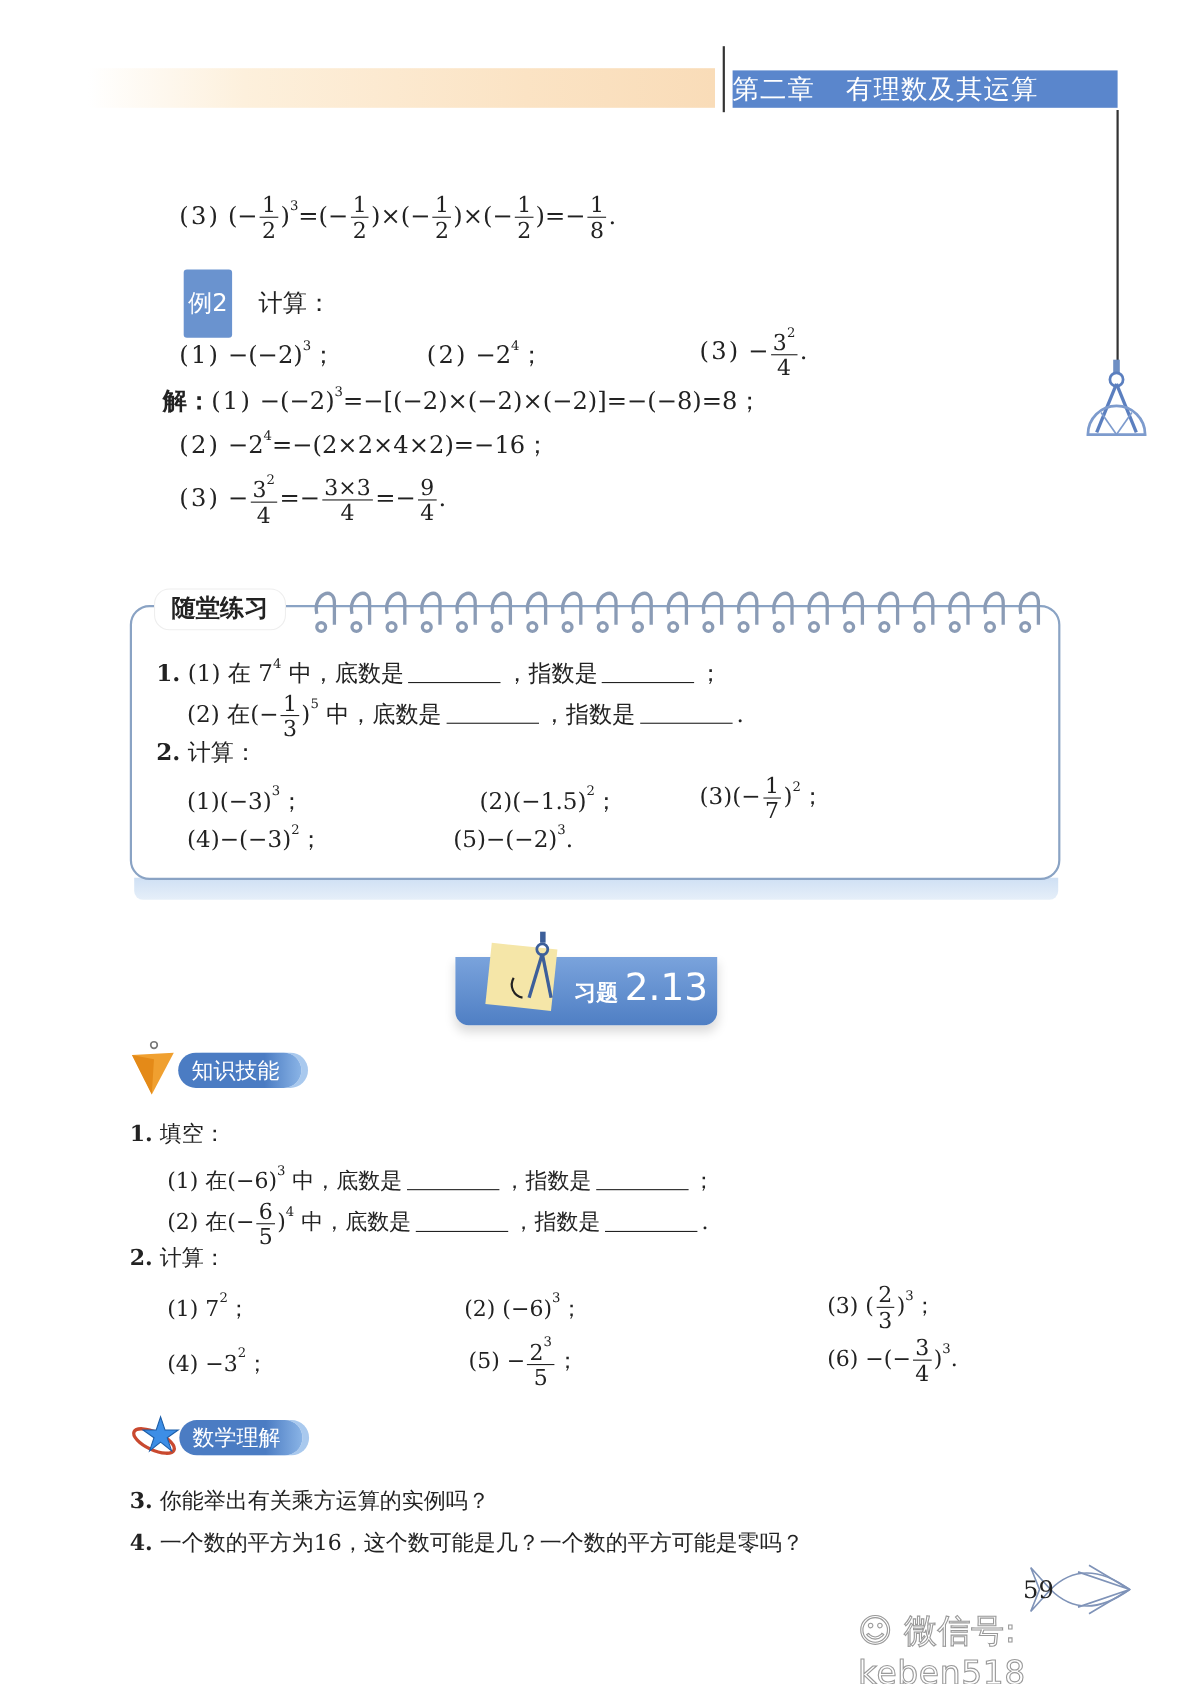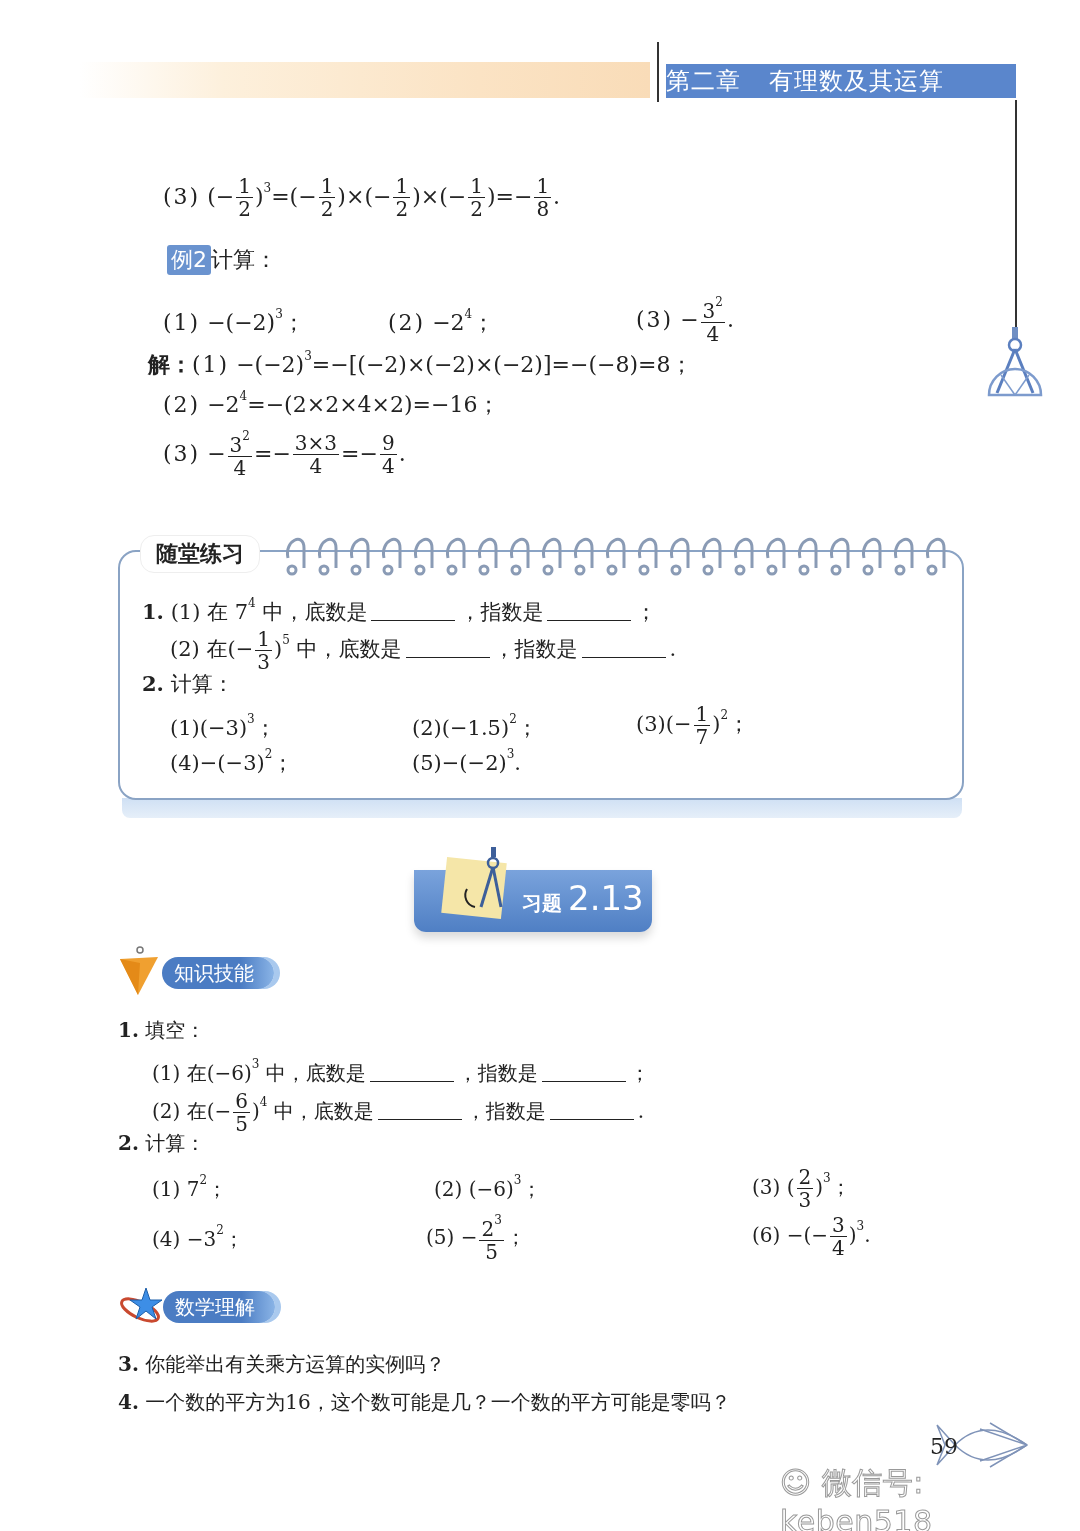--- a/index.html
+++ b/index.html
@@ -18,21 +18,21 @@
   .side-icon { left:985px; top:325px; width:60px; height:75px; }
 
   .math { font-size:22px; line-height:1; white-space:nowrap; }
   .frac { display:inline-block; vertical-align:middle; text-align:center; margin:0 2px; }
   .frac .n { display:block; border-bottom:1.5px solid #222; padding:0 2px; line-height:1.1; font-size:20px; }
   .frac .d { display:block; line-height:1.1; font-size:20px; }
   sup { font-size:12px; vertical-align:12px; }
   .lbl { letter-spacing:2px; }
 
   .ex-badge { display:inline-block; background:#6a93cf; color:#fff; font-family:"DejaVu Sans","Liberation Sans",sans-serif;
-     font-size:22px; padding:0 4px; border-radius:3px; margin-right:0; }
+     font-size:22px; padding:16px 4px; border-radius:3px; margin-right:24px; }
   .bold { font-weight:bold; }
 
   
   .pbox { left:118px; top:550px; width:846px; height:250px; border:2.5px solid #8aa3c4; border-radius:18px; box-sizing:border-box; background:#fff; }
   .pbox-shadow { left:122px; top:798px; width:840px; height:20px; background:linear-gradient(#cfe0f4,#e6eff9); border-radius:0 0 8px 8px; }
   .ptitle { left:140px; top:535px; width:118px; height:36px; background:#fff; border-radius:14px; border:1.5px solid #eee;
      font-family:"DejaVu Sans","Liberation Sans",sans-serif; font-size:22px; line-height:36px; text-align:center; font-weight:bold; color:#222; }
   .rings { left:280px; top:528px; width:680px; height:50px; }
   .blank { display:inline-block; width:84px; border-bottom:1.5px solid #222; margin:0 4px; vertical-align:-2px; }
 
@@ -154,21 +154,21 @@
 </div>
 <div class="abs math" style="left:170px; top:628px; font-size:21px;">
   <span>(2)</span> <span>在(−</span><span class="frac"><span class="n">1</span><span class="d">3</span></span>)<sup>5</sup><span> 中，底数是</span><span class="blank"></span><span>，指数是</span><span class="blank"></span><span>.</span>
 </div>
 <div class="abs math" style="left:142px; top:673px; font-size:21px;">
   <span class="bold">2.</span> <span>计算：</span>
 </div>
 <div class="abs math" style="left:170px; top:713px; font-size:21px;">
   <span>(1)</span><span>(−3)</span><sup>3</sup><span>；</span>
 </div>
-<div class="abs math" style="left:412px; top:713px; font-size:21px;">
+<div class="abs math" style="left:436px; top:713px; font-size:21px;">
   <span>(2)</span><span>(−1.5)</span><sup>2</sup><span>；</span>
 </div>
 <div class="abs math" style="left:636px; top:703px; font-size:21px;">
   <span>(3)</span><span>(−</span><span class="frac"><span class="n">1</span><span class="d">7</span></span>)<sup>2</sup><span>；</span>
 </div>
 <div class="abs math" style="left:170px; top:748px; font-size:21px;">
   <span>(4)</span><span>−(−3)</span><sup>2</sup><span>；</span>
 </div>
 <div class="abs math" style="left:412px; top:748px; font-size:21px;">
   <span>(5)</span><span>−(−2)</span><sup>3</sup><span>.</span>
@@ -202,21 +202,21 @@
 <div class="abs math" style="left:152px; top:1090px; font-size:20px;">
   <span>(2)</span> <span>在(−</span><span class="frac"><span class="n">6</span><span class="d">5</span></span>)<sup>4</sup><span> 中，底数是</span><span class="blank"></span><span>，指数是</span><span class="blank"></span><span>.</span>
 </div>
 <div class="abs math" style="left:118px; top:1133px; font-size:20px;">
   <span class="bold">2.</span> <span>计算：</span>
 </div>
 
 <div class="abs math" style="left:152px; top:1174px; font-size:20px;">
   <span>(1)</span> <span>7</span><sup>2</sup><span>；</span>
 </div>
-<div class="abs math" style="left:434px; top:1174px; font-size:20px;">
+<div class="abs math" style="left:422px; top:1174px; font-size:20px;">
   <span>(2)</span> <span>(−6)</span><sup>3</sup><span>；</span>
 </div>
 <div class="abs math" style="left:752px; top:1166px; font-size:20px;">
   <span>(3)</span> <span>(</span><span class="frac"><span class="n">2</span><span class="d">3</span></span>)<sup>3</sup><span>；</span>
 </div>
 <div class="abs math" style="left:152px; top:1224px; font-size:20px;">
   <span>(4)</span> <span>−3</span><sup>2</sup><span>；</span>
 </div>
 <div class="abs math" style="left:426px; top:1214px; font-size:20px;">
   <span>(5)</span> <span>−</span><span class="frac"><span class="n"><span>2</span><sup>3</sup></span><span class="d">5</span></span><span>；</span>

